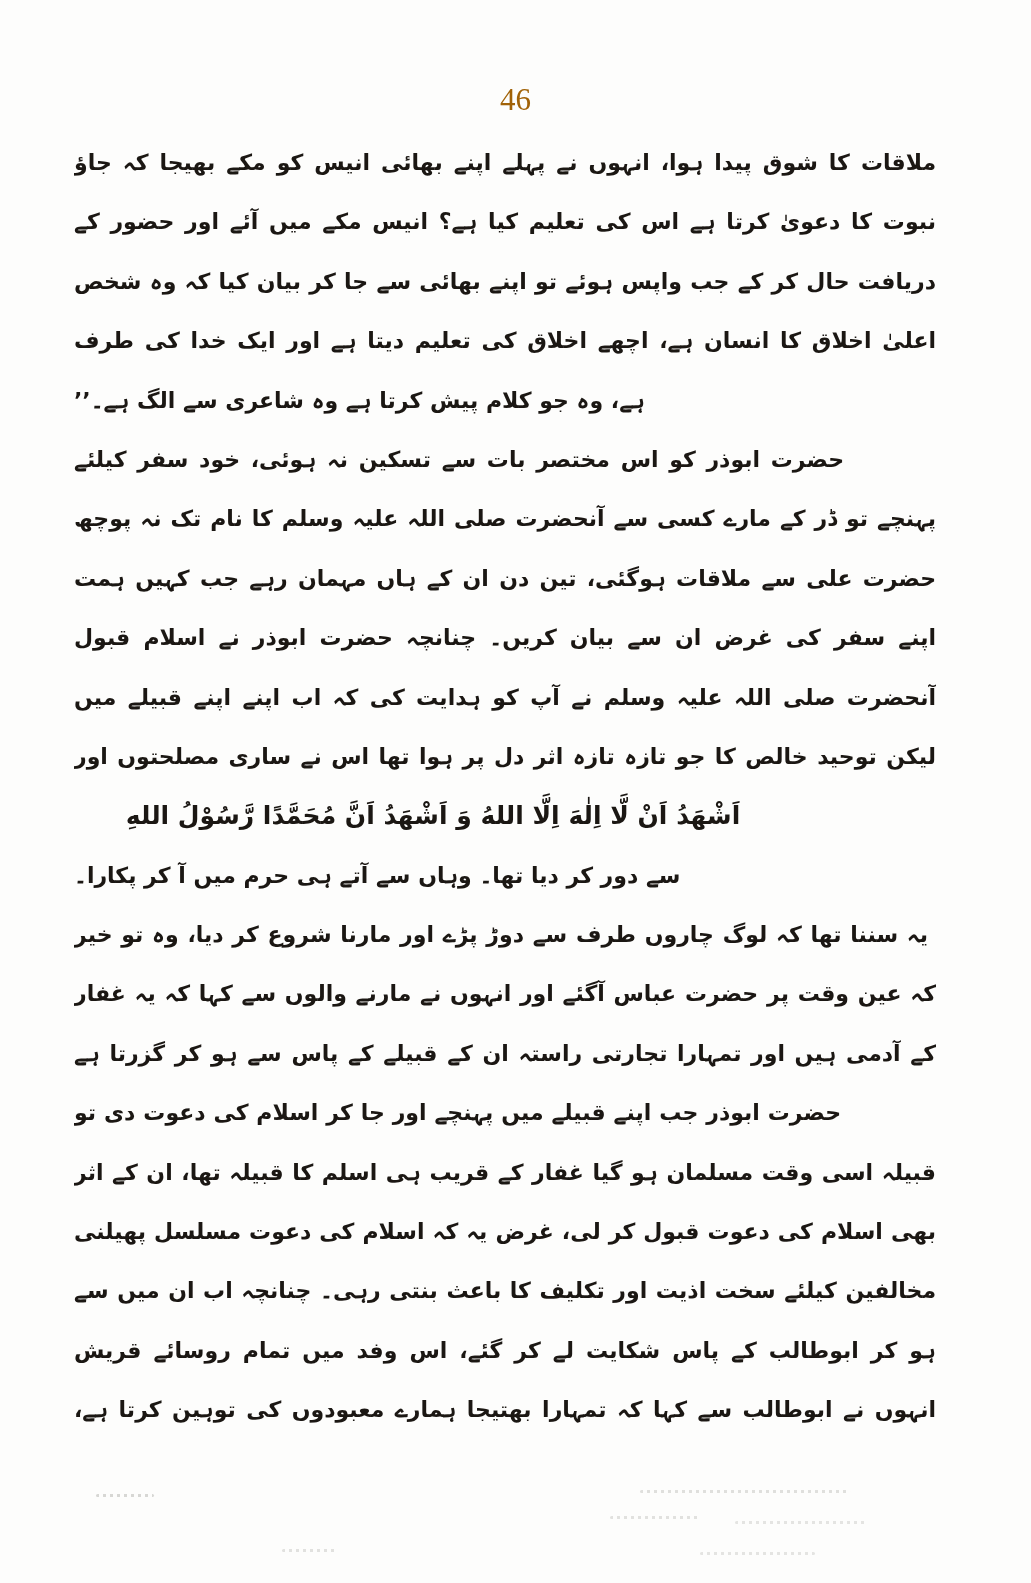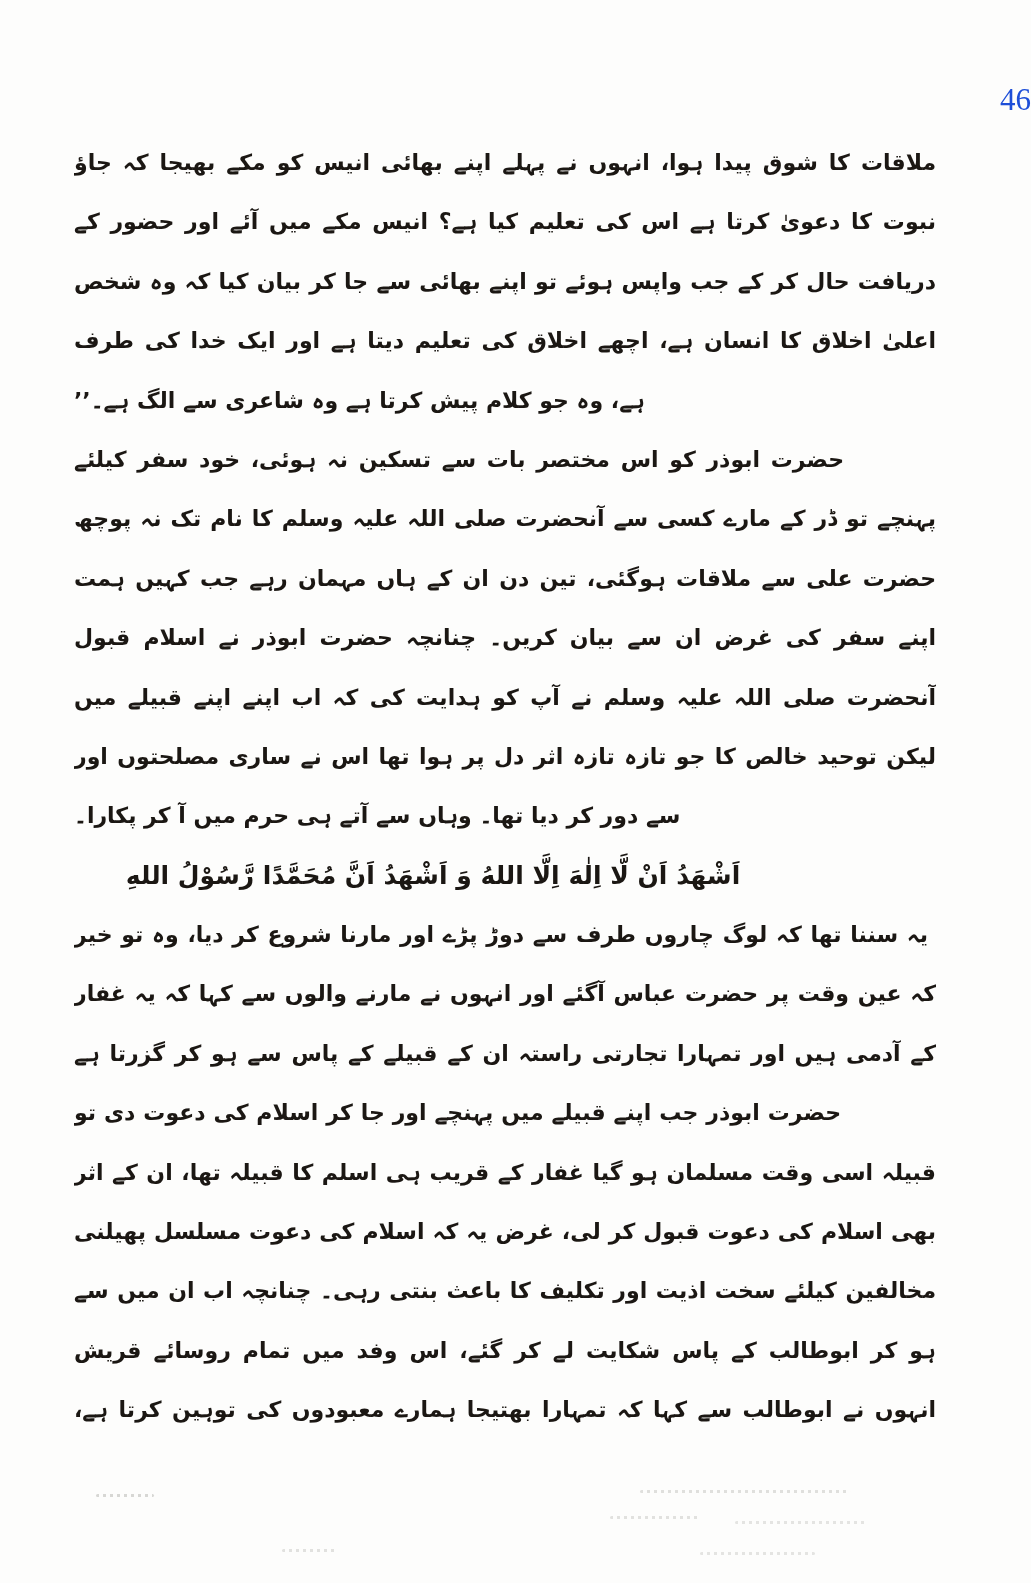--- a/index.html
+++ b/index.html
@@ -10,25 +10,25 @@
     background: #fdfdfc;
     overflow: hidden;
     font-family: "DejaVu Sans", sans-serif;
     color: #1b1713;
   }
   .page-number {
     position: absolute;
     top: 82px;
     left: 0;
     width: 100%;
-    text-align: right;
+    text-align: center;
     font-family: "Liberation Serif", "DejaVu Serif", serif;
     font-size: 31px;
     font-weight: 500;
-    color: #1d4ed8;
+    color: #a16207;
   }
   .text-block {
     position: absolute;
     top: 133px;
     left: 74px;
     width: 862px;
     direction: rtl;
   }
   .line {
     height: 59.4px;
@@ -72,22 +72,22 @@
       <div class="line full">نبوت کا دعویٰ کرتا ہے اس کی تعلیم کیا ہے؟ انیس مکے میں آئے اور حضور کے بارے میں</div>
       <div class="line full">دریافت حال کر کے جب واپس ہوئے تو اپنے بھائی سے جا کر بیان کیا کہ وہ شخص نہایت ہی</div>
       <div class="line full">اعلیٰ اخلاق کا انسان ہے، اچھے اخلاق کی تعلیم دیتا ہے اور ایک خدا کی طرف لوگوں کو بلاتا</div>
       <div class="line end">ہے، وہ جو کلام پیش کرتا ہے وہ شاعری سے الگ ہے۔’’</div>
       <div class="line first" style="padding-right: 92px;">حضرت ابوذر کو اس مختصر بات سے تسکین نہ ہوئی، خود سفر کیلئے تیار ہو گئے مکے میں</div>
       <div class="line full">پہنچے تو ڈر کے مارے کسی سے آنحضرت صلی اللہ علیہ وسلم کا نام تک نہ پوچھ سکے، حرم میں</div>
       <div class="line full">حضرت علی سے ملاقات ہوگئی، تین دن ان کے ہاں مہمان رہے جب کہیں ہمت ہوئی کہ</div>
       <div class="line full">اپنے سفر کی غرض ان سے بیان کریں۔ چنانچہ حضرت ابوذر نے اسلام قبول کرلیا۔</div>
       <div class="line full">آنحضرت صلی اللہ علیہ وسلم نے آپ کو ہدایت کی کہ اب اپنے اپنے قبیلے میں واپس جاؤ</div>
       <div class="line full">لیکن توحید خالص کا جو تازہ تازہ اثر دل پر ہوا تھا اس نے ساری مصلحتوں اور خوفوں کو دل</div>
+      <div class="line shahada">اَشْهَدُ اَنْ لَّا اِلٰهَ اِلَّا اللهُ وَ اَشْهَدُ اَنَّ مُحَمَّدًا رَّسُوْلُ اللهِ</div>
       <div class="line end">سے دور کر دیا تھا۔ وہاں سے آتے ہی حرم میں آ کر پکارا۔</div>
-      <div class="line shahada">اَشْهَدُ اَنْ لَّا اِلٰهَ اِلَّا اللهُ وَ اَشْهَدُ اَنَّ مُحَمَّدًا رَّسُوْلُ اللهِ</div>
       <div class="line first" style="padding-right: 8px;">یہ سننا تھا کہ لوگ چاروں طرف سے دوڑ پڑے اور مارنا شروع کر دیا، وہ تو خیر ہوگئی</div>
       <div class="line full">کہ عین وقت پر حضرت عباس آگئے اور انہوں نے مارنے والوں سے کہا کہ یہ غفار کے قبیلے</div>
       <div class="line full">کے آدمی ہیں اور تمہارا تجارتی راستہ ان کے قبیلے کے پاس سے ہو کر گزرتا ہے اگر انہوں نے</div>
       <div class="line first" style="padding-right: 95px;">حضرت ابوذر جب اپنے قبیلے میں پہنچے اور جا کر اسلام کی دعوت دی تو تقریباً آدھا</div>
       <div class="line full">قبیلہ اسی وقت مسلمان ہو گیا غفار کے قریب ہی اسلم کا قبیلہ تھا، ان کے اثر سے انہوں نے</div>
       <div class="line full">بھی اسلام کی دعوت قبول کر لی، غرض یہ کہ اسلام کی دعوت مسلسل پھیلنی شروع ہوگئی۔ یہ بات</div>
       <div class="line full">مخالفین کیلئے سخت اذیت اور تکلیف کا باعث بنتی رہی۔ چنانچہ اب ان میں سے کچھ لوگ مجبور</div>
       <div class="line full">ہو کر ابوطالب کے پاس شکایت لے کر گئے، اس وفد میں تمام روسائے قریش شامل تھے</div>
       <div class="line full">انہوں نے ابوطالب سے کہا کہ تمہارا بھتیجا ہمارے معبودوں کی توہین کرتا ہے، ہمارے باپ</div>
     </div>

